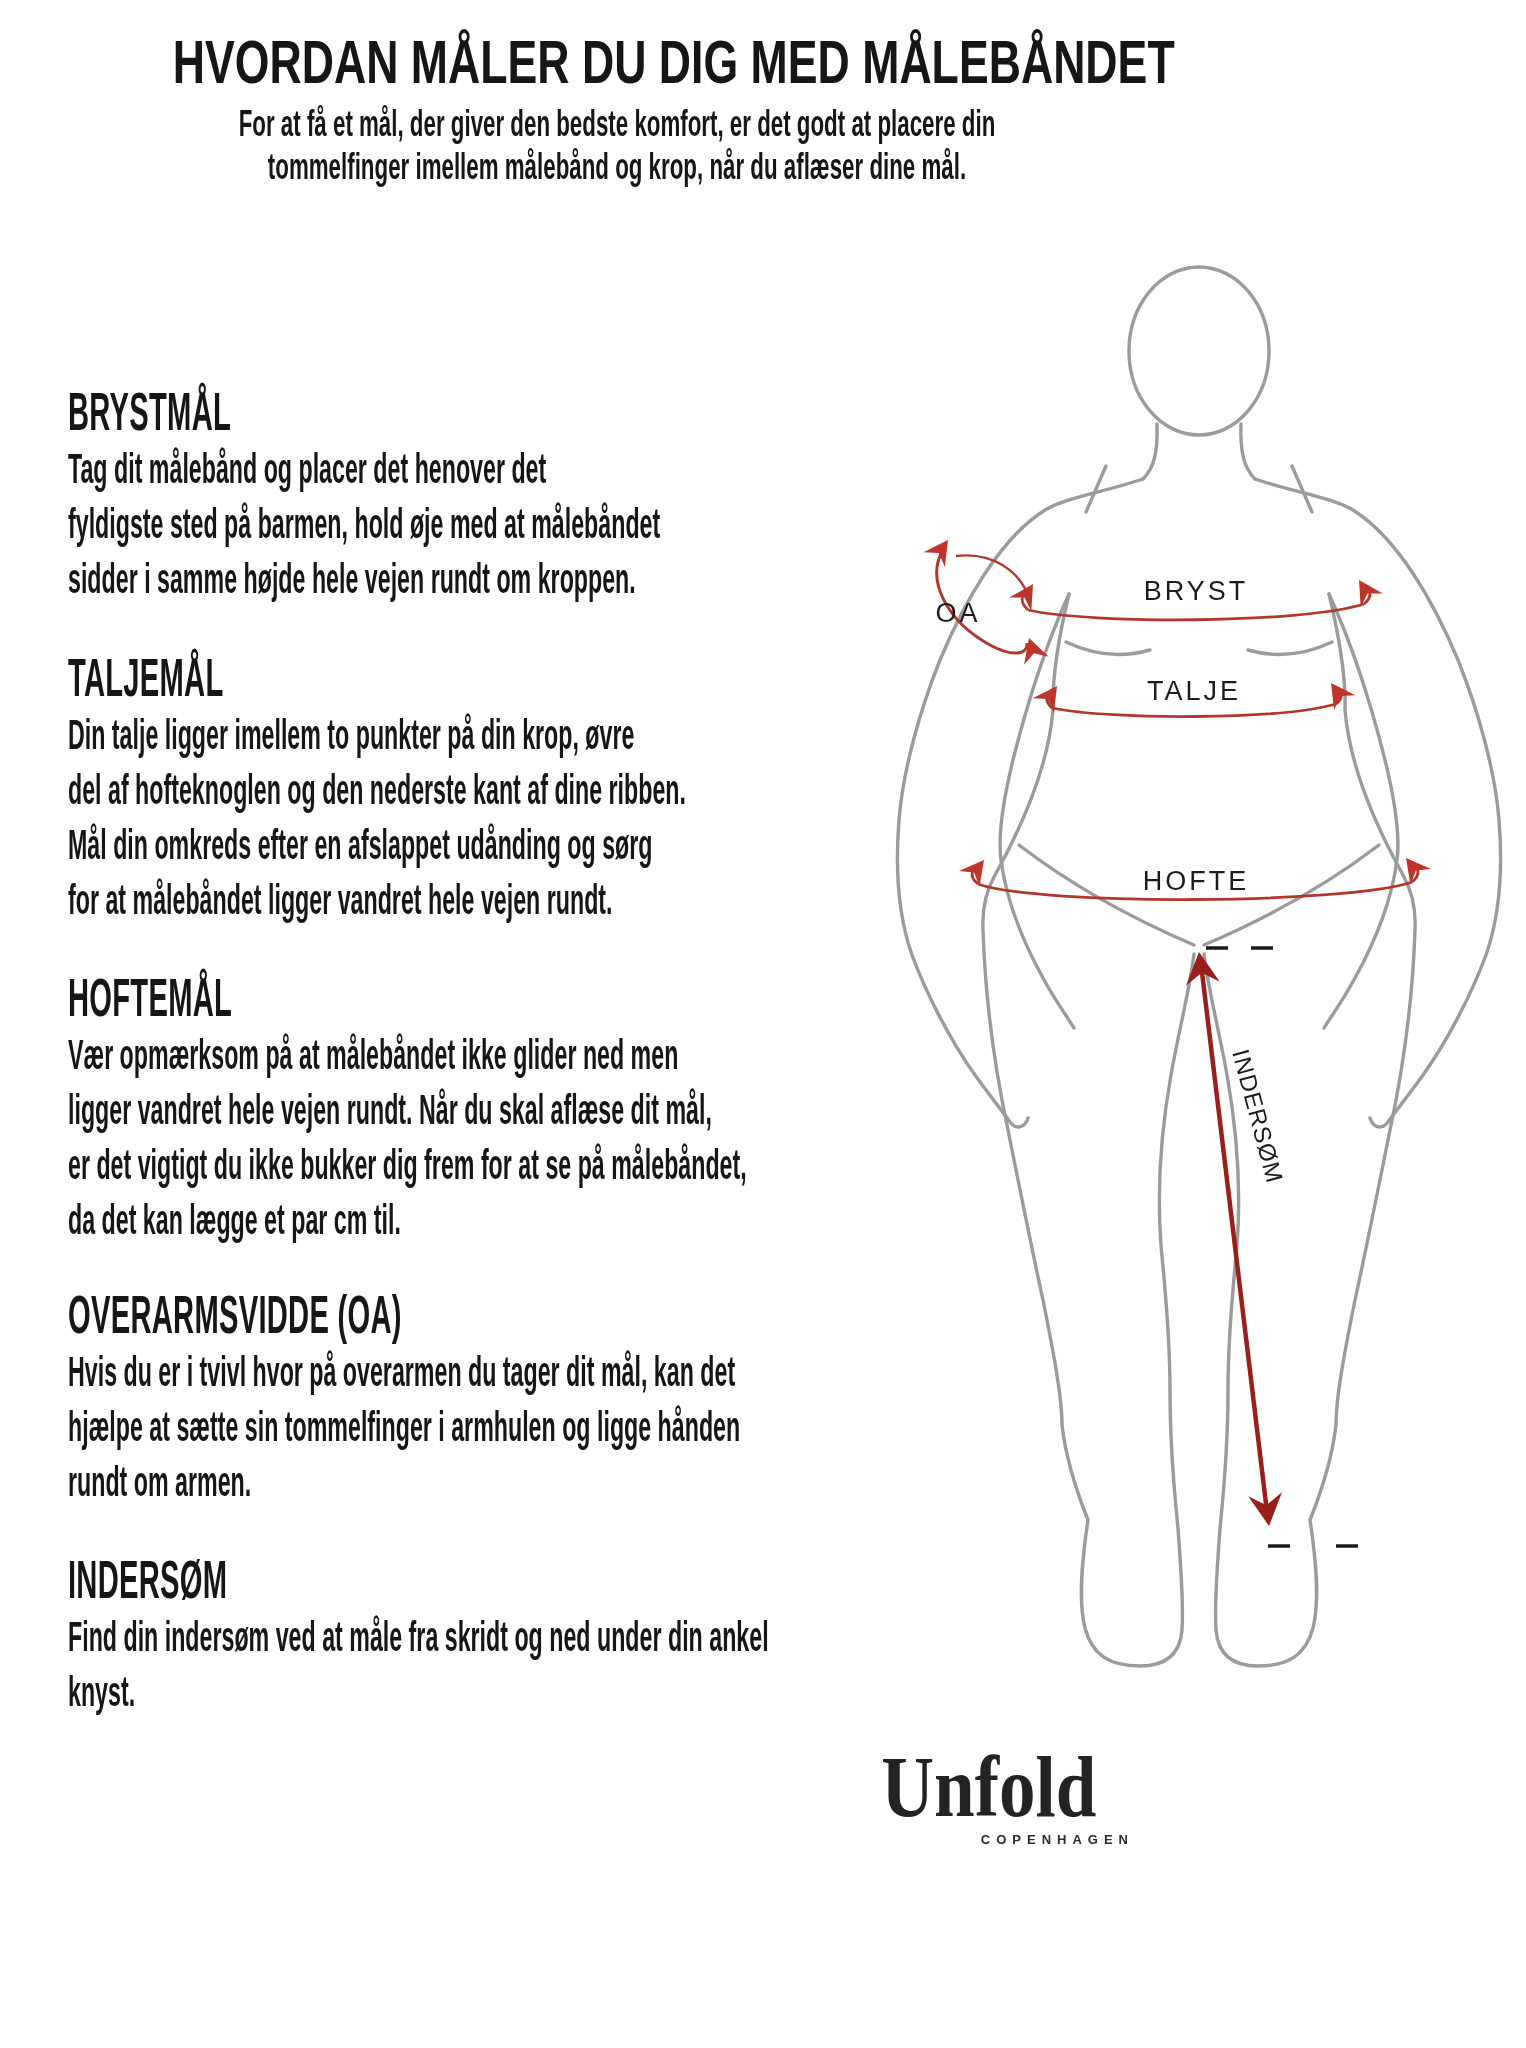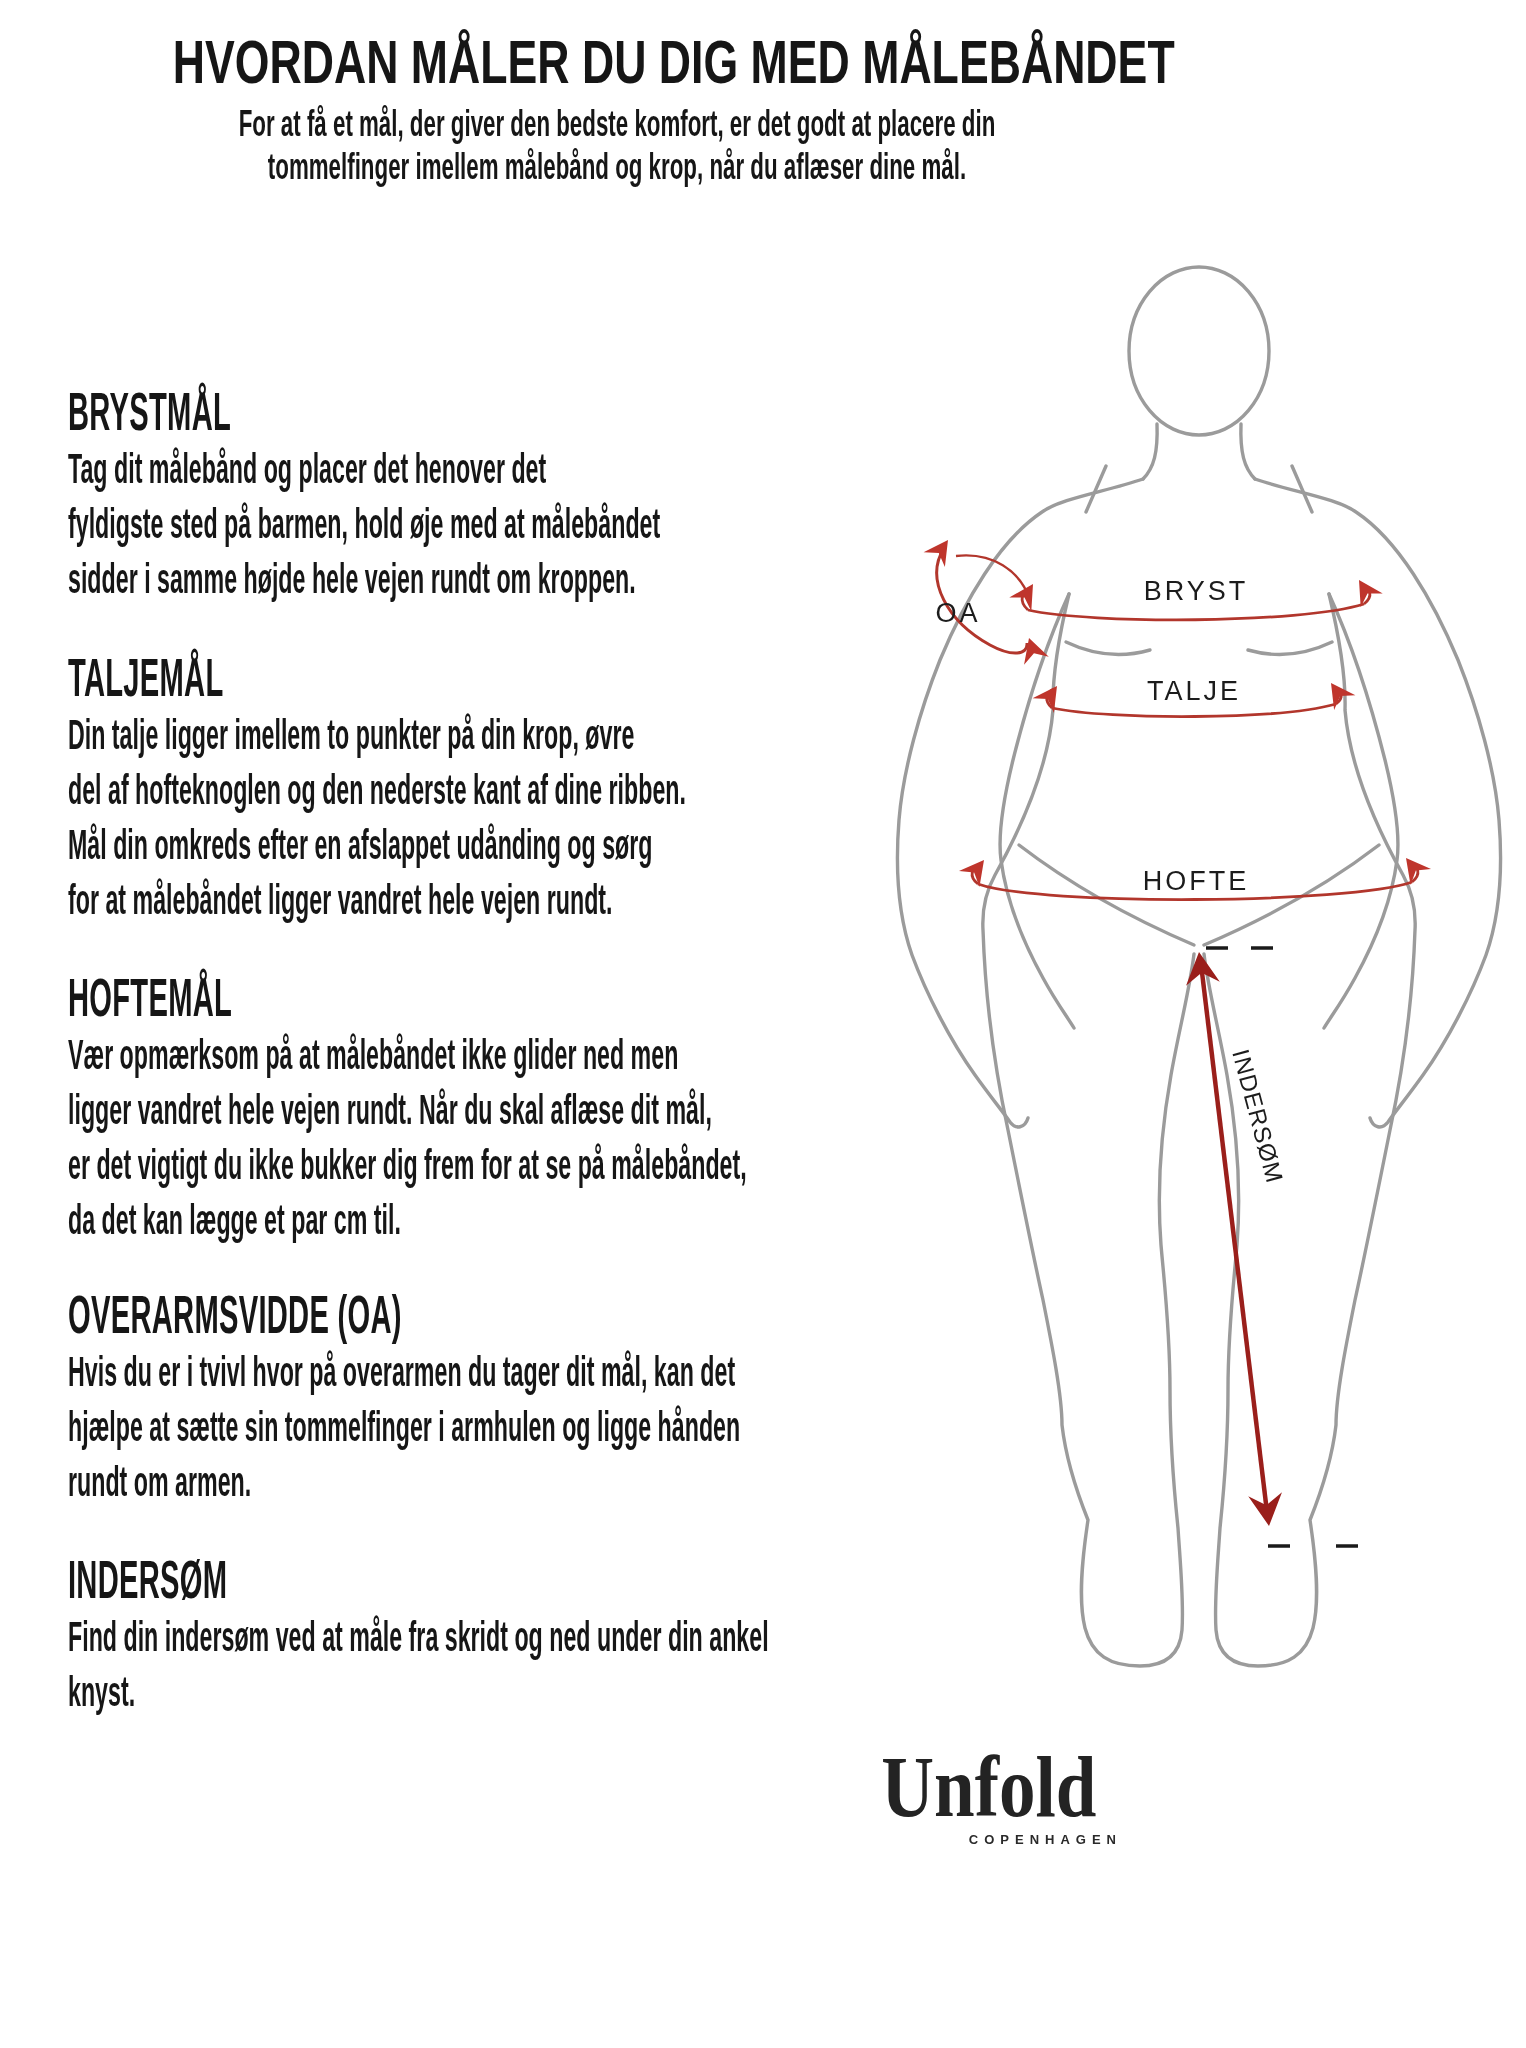--- a/index.html
+++ b/index.html
@@ -34,21 +34,21 @@
     fill:#1c1c1c;font-weight:400;
   }
   .diagram-label-small{font-size:24px;letter-spacing:1px;}
   
   #logo{position:absolute;left:634px;top:1744px;width:500px;text-align:right;}
   #logo-name{
     margin:0;font-family:"Liberation Serif",serif;font-weight:bold;font-size:86px;
     line-height:86px;color:#232323;transform:scaleX(.85);transform-origin:50% 0;
   }
   #logo-city{
-    margin:12px;margin-top:2px;font-size:13px;letter-spacing:6px;color:#2a2a2a;
+    margin:0;margin-top:2px;font-size:13px;letter-spacing:6px;color:#2a2a2a;
     font-weight:bold;
   }
 </style>
 </head>
 <body>
 
 <div id="page">
 
   <div id="header">
     <h1 id="title">HVORDAN MÅLER DU DIG MED MÅLEBÅNDET</h1>

